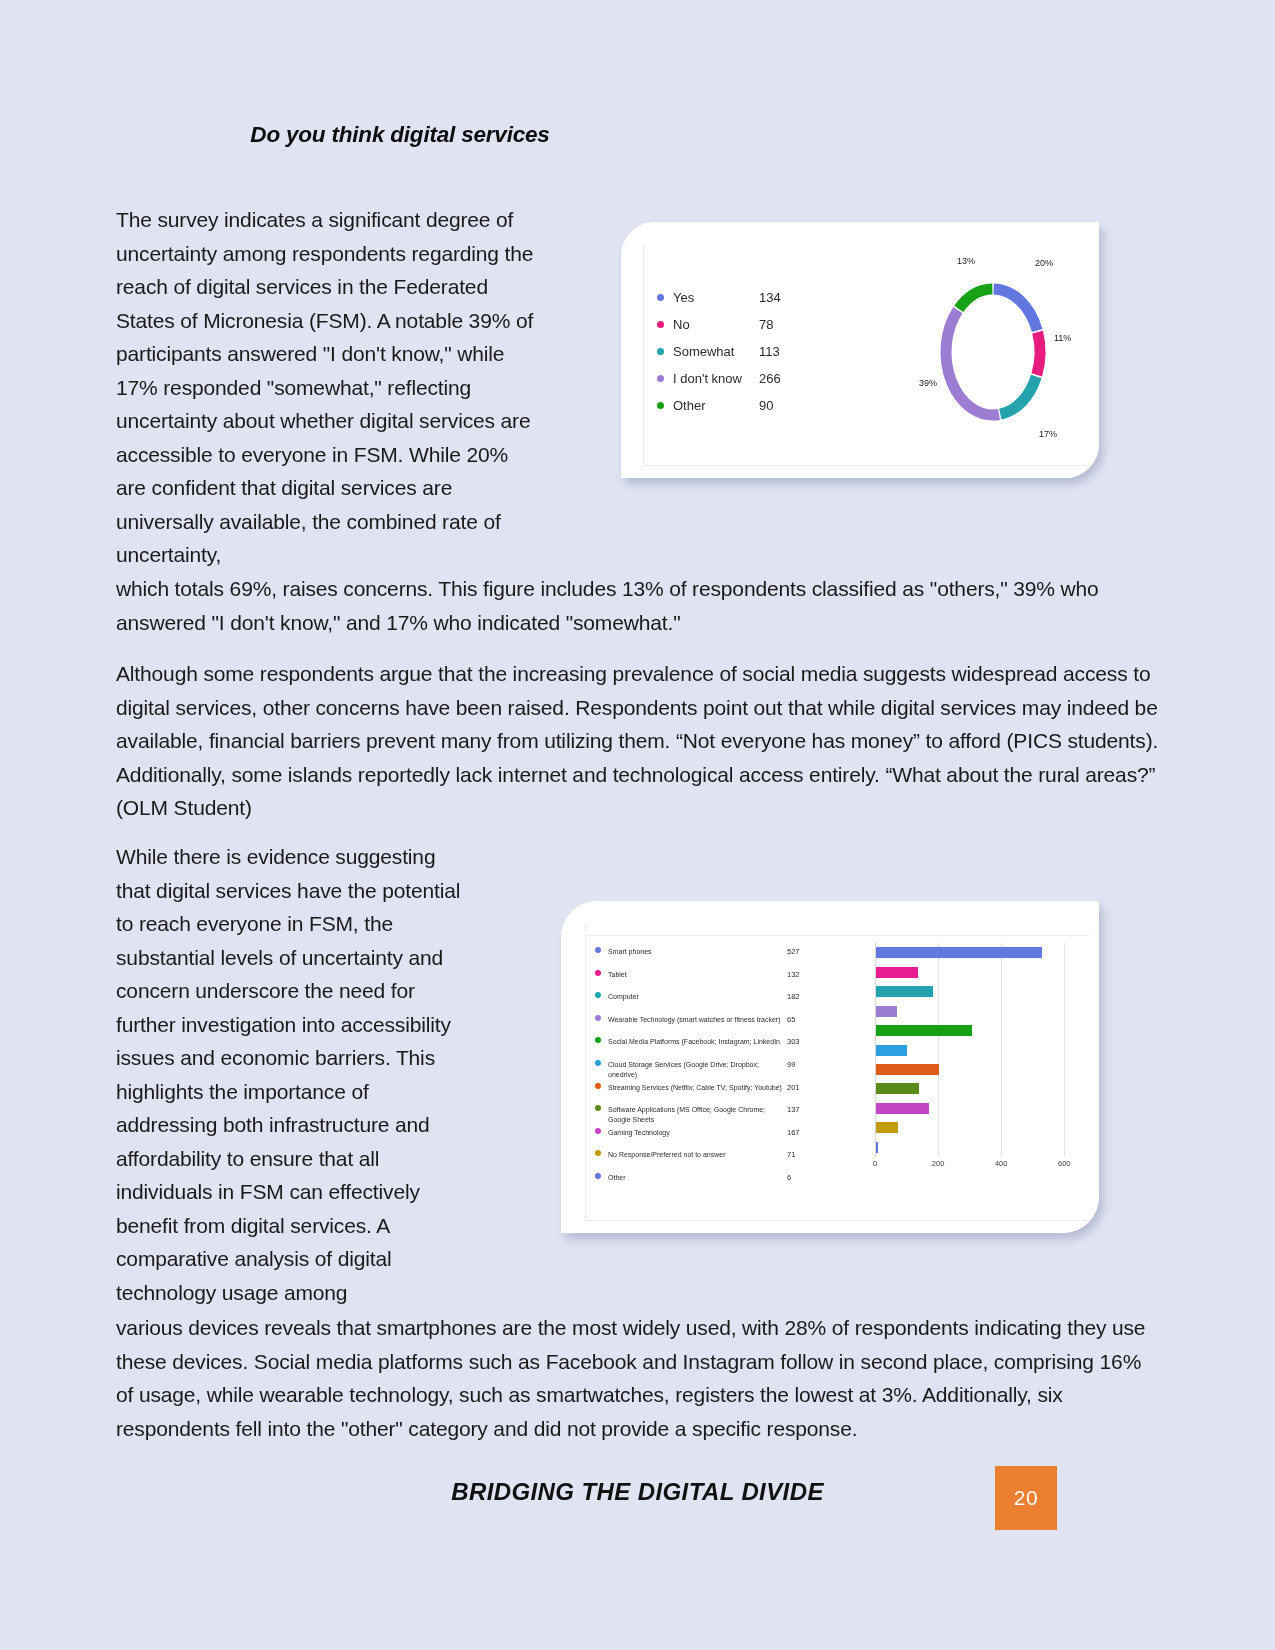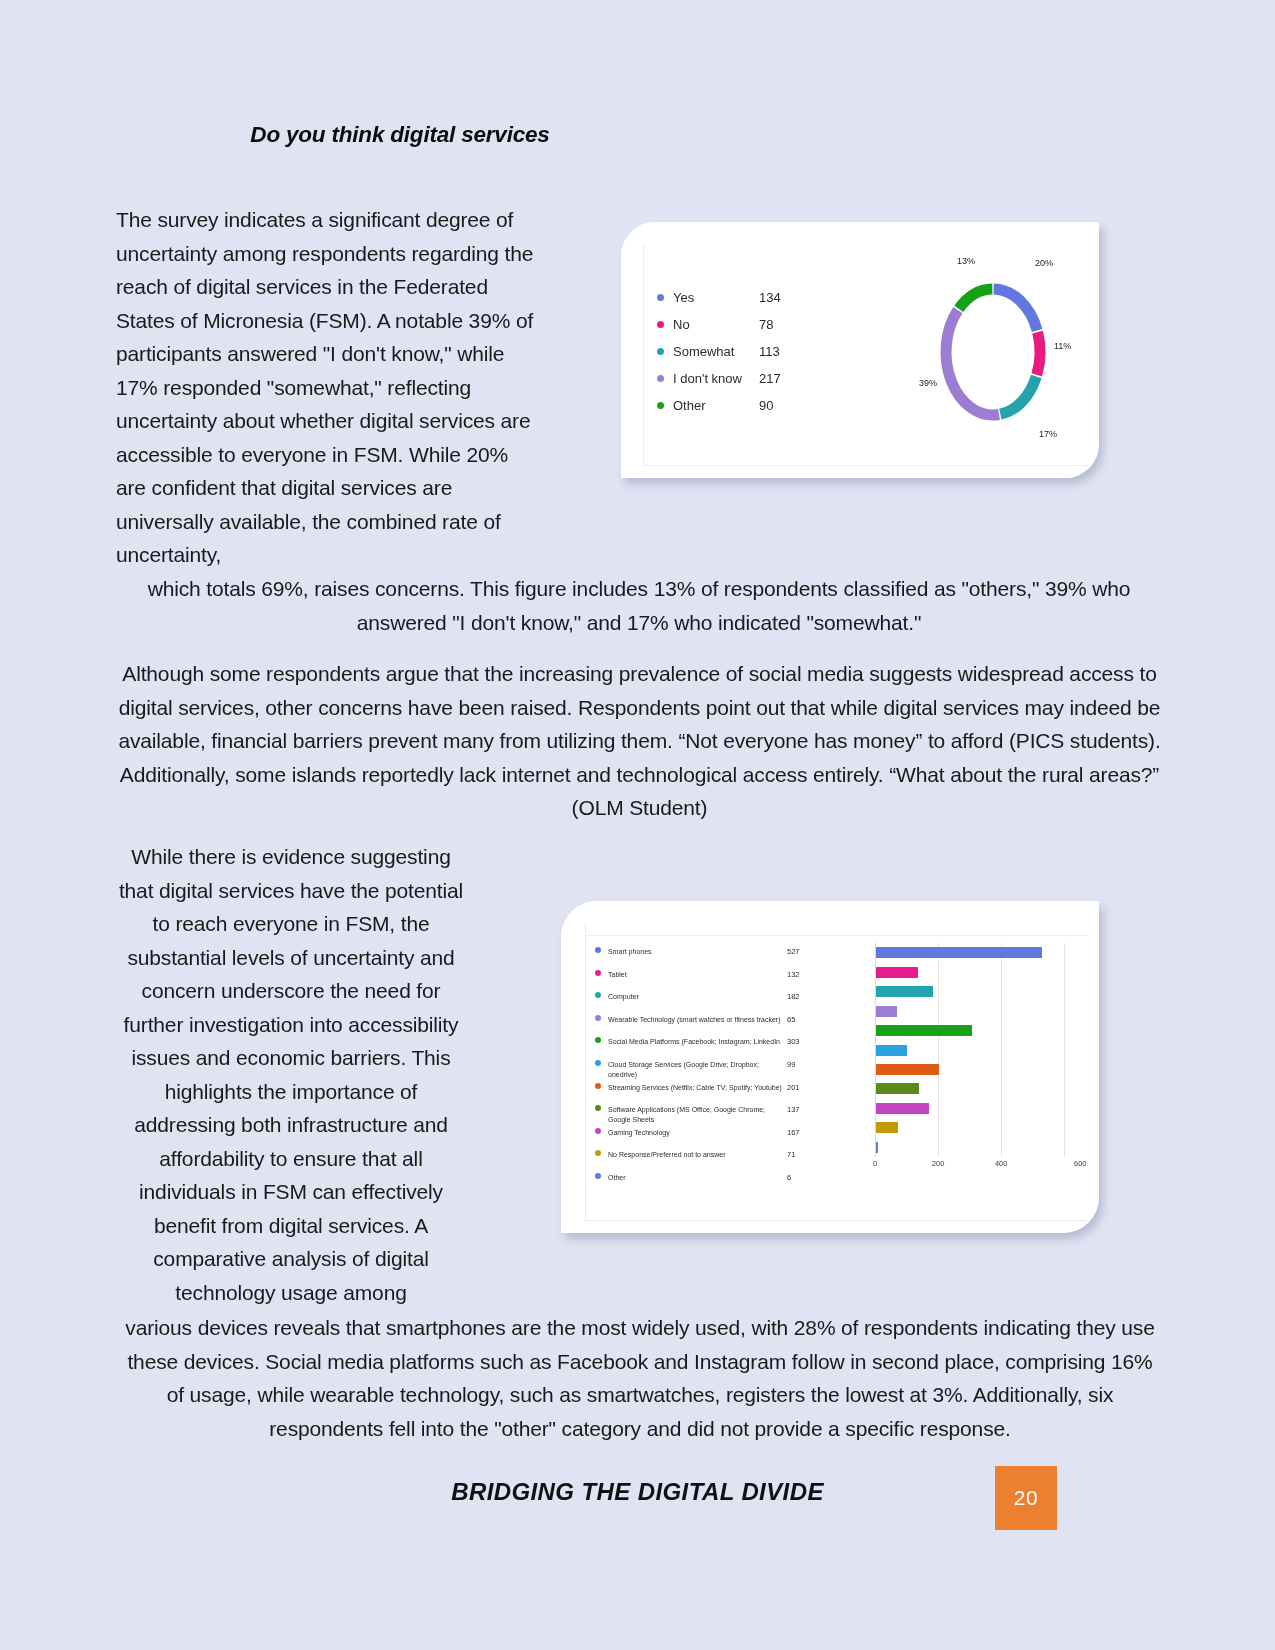--- a/index.html
+++ b/index.html
@@ -36,21 +36,20 @@
     letter-spacing: -0.2px;
   }
 
   
   .body-col {
     position: absolute;
     color: #1a1a1a;
     font-size: 21px;
     line-height: 33.5px;
     letter-spacing: -0.15px;
-    text-align: center;
   }
   #para1 {
     left: 116px;
     top: 203px;
     width: 418px;
     text-align: left;
   }
   #para1b {
     left: 116px;
     top: 572px;
@@ -301,38 +300,38 @@
             <span class="legend-value">78</span>
           </div>
           <div class="legend-row">
             <span class="legend-dot" style="background: rgb(37, 163, 173);"></span>
             <span class="legend-label">Somewhat</span>
             <span class="legend-value">113</span>
           </div>
           <div class="legend-row">
             <span class="legend-dot" style="background: rgb(157, 125, 209);"></span>
             <span class="legend-label">I don't know</span>
-            <span class="legend-value">217</span>
+            <span class="legend-value">266</span>
           </div>
           <div class="legend-row">
             <span class="legend-dot" style="background: rgb(23, 161, 23);"></span>
             <span class="legend-label">Other</span>
             <span class="legend-value">90</span>
           </div>
         </div>
       <div class="donut-wrap" id="donut-wrap">
           <svg width="172" height="208" class="donut-svg">
             <path d="M 76.65622247593983 41.006140987413836 A 47 63 0 0 1 120.175925948649 82.49097011554508" fill="none" stroke="#6377e0" stroke-width="11"></path>
             <path d="M 120.60674473702296 84.15272312898276 A 47 63 0 0 1 119.79827679318996 126.85458747288953" fill="none" stroke="#e81c7f" stroke-width="11"></path>
             <path d="M 119.30512964466817 128.48490955050818 A 47 63 0 0 1 83.34742295258705 166.22542594347783" fill="none" stroke="#25a3ad" stroke-width="11"></path>
             <path d="M 82.04837599268157 166.47615628412638 A 47 63 0 0 1 40.86596847375716 62.15381633358792" fill="none" stroke="#9d7dd1" stroke-width="11"></path>
             <path d="M 41.7513406573607 60.85517443938333 A 47 63 0 0 1 75.34377752406016 41.006140987413836" fill="none" stroke="#17a117" stroke-width="11"></path>
           </svg>
           <div class="pct-label" style="left: 118px; top: 10px;">20%</div>
-          <div class="pct-label" style="left: 137px; top: 93px;">11%</div>
+          <div class="pct-label" style="left: 137px; top: 85px;">11%</div>
           <div class="pct-label" style="left: 122px; top: 181px;">17%</div>
           <div class="pct-label" style="left: 2px; top: 130px;">39%</div>
           <div class="pct-label" style="left: 40px; top: 8px;">13%</div>
         </div>
     </div>
   </div>
 
   <div class="chart-card" id="bar-card">
     <div class="inner">
       <div class="frame"></div>
@@ -411,21 +410,21 @@
             <div class="bar" style="left: 1px; top: 120.955px; width: 63.3923px; background: rgb(223, 90, 22);"></div>
             <div class="bar" style="left: 1px; top: 140.409px; width: 43.2077px; background: rgb(90, 138, 26);"></div>
             <div class="bar" style="left: 1px; top: 159.864px; width: 52.6692px; background: rgb(196, 69, 196);"></div>
             <div class="bar" style="left: 1px; top: 179.318px; width: 22.3923px; background: rgb(193, 154, 7);"></div>
             <div class="bar" style="left: 1px; top: 198.773px; width: 1.89231px; background: rgb(99, 119, 224);"></div>
           </div>
         <div class="xticks" id="bar-xticks">
             <div class="xtick" style="left: 0px;">0</div>
             <div class="xtick" style="left: 63.0769px;">200</div>
             <div class="xtick" style="left: 126.154px;">400</div>
-            <div class="xtick" style="left: 189.231px; margin-left: 16px;">600</div>
+            <div class="xtick" style="left: 189.231px;">600</div>
           </div>
       </div>
     </div>
   </div>
 
   <div class="footer-title">BRIDGING THE DIGITAL DIVIDE</div>
   <div class="page-num-box">20</div>
 
 </div>
 

